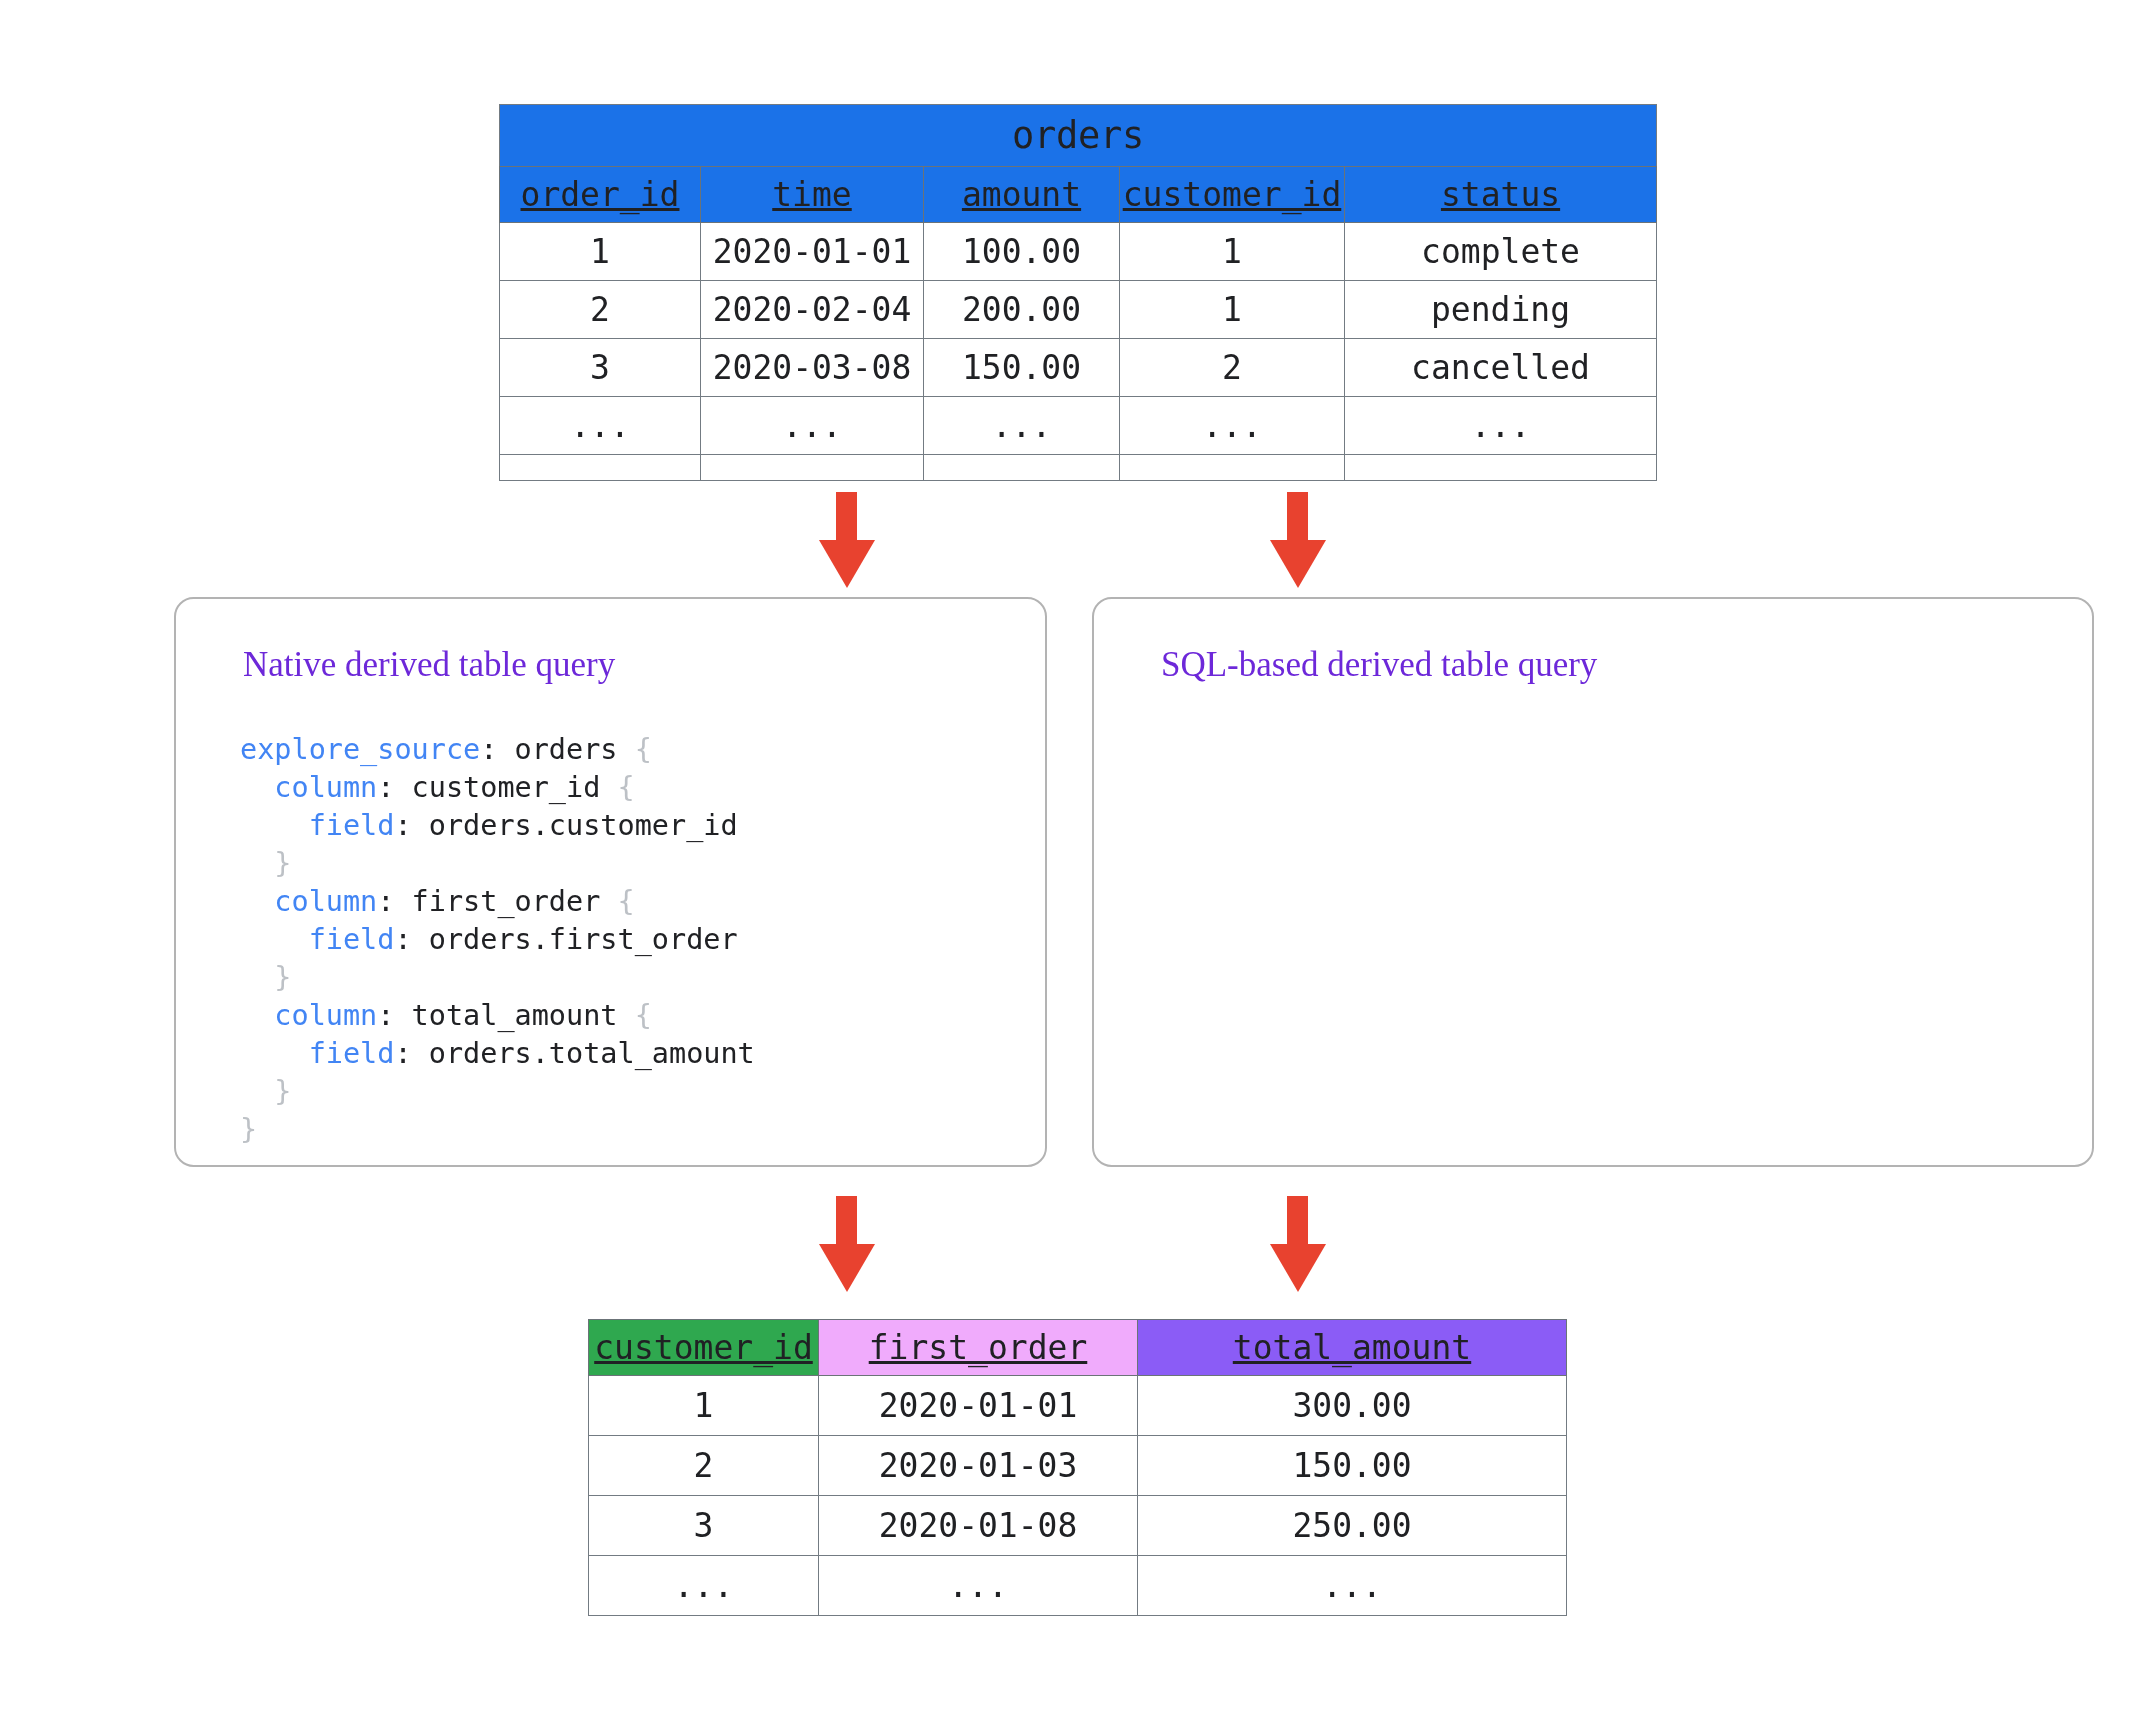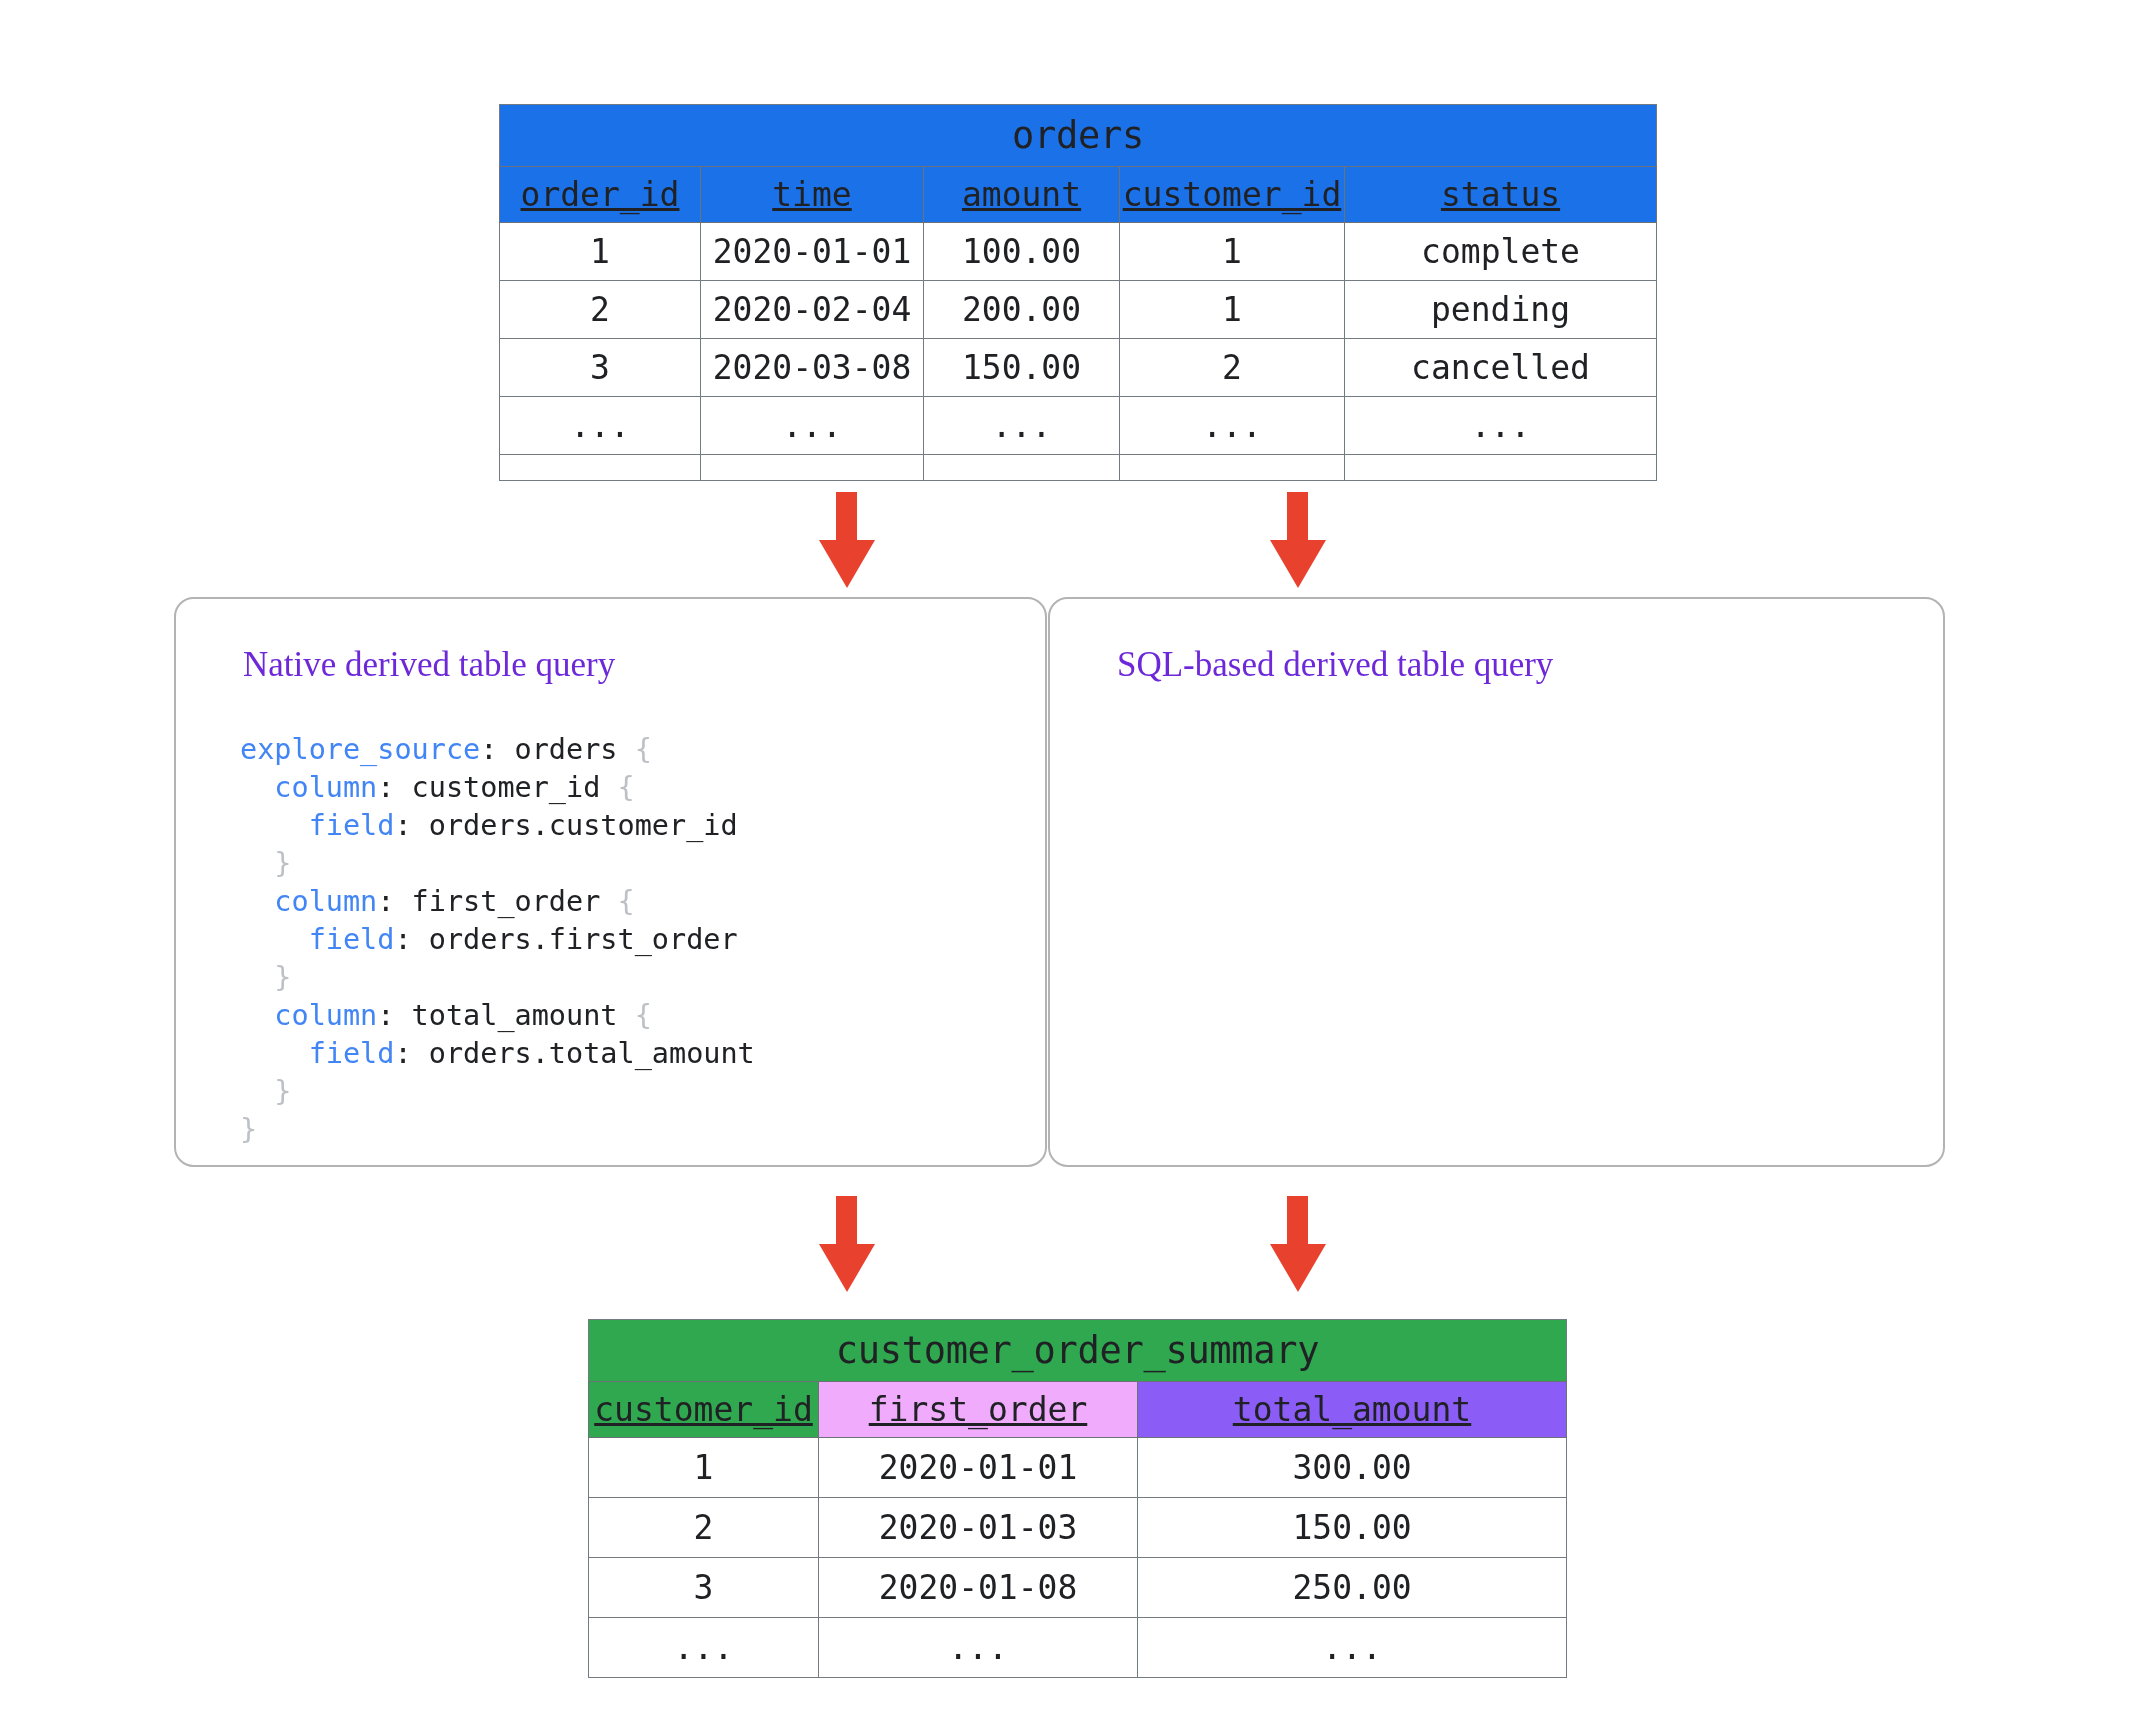--- a/index.html
+++ b/index.html
@@ -90,21 +90,21 @@
 
   
   .card {
     position: absolute;
     background: #ffffff;
     border: 2.7px solid #b3b3b3;
     border-radius: 19.6px;
     box-sizing: border-box;
   }
   #card-native { left: 174px;  top: 597px; width: 873px;  height: 570px; }
-  #card-sql    { left: 1048px; top: 597px; width: 897px; height: 570px; }
+  #card-sql    { left: 1092px; top: 597px; width: 1002px; height: 570px; }
 
   .card-title {
     position: absolute;
     left: 67px;
     top: 46px;
     font-family: Liberation Serif, serif;
     font-size: 35px;
     color: #6d28d9;
     white-space: nowrap;
   }
@@ -258,23 +258,20 @@
 </div>
 
 <table class="db-table" id="summary-table">
   <colgroup>
     <col style="width:230px">
       <col style="width:319px">
       <col style="width:429px">
   </colgroup>
   <tbody>
     <tr>
-      <td class="tbl-title" colspan="3" style="background: rgb(47, 168, 79);">customer_order_summary</td>
-    </tr>
-    <tr>
       <td class="col-head" style="background: rgb(47, 168, 79);">customer_id</td>
       <td class="col-head" style="background: #f0abfc;">first_order</td>
       <td class="col-head" style="background: #8b5cf6;">total_amount</td>
     </tr>
     <tr>
       <td class="cell">1</td>
       <td class="cell">2020-01-01</td>
       <td class="cell">300.00</td>
     </tr>
     <tr>

